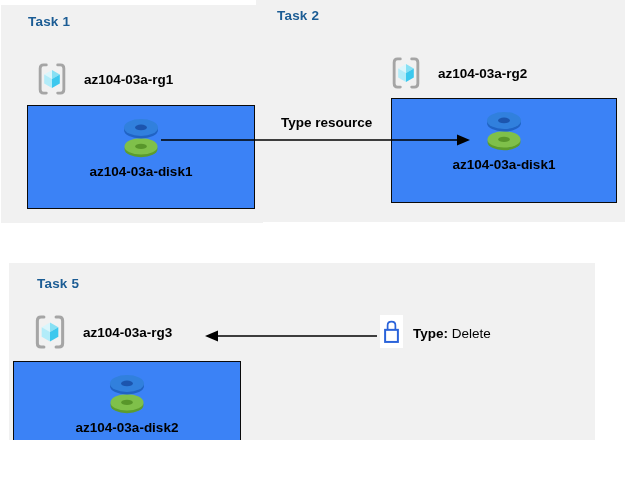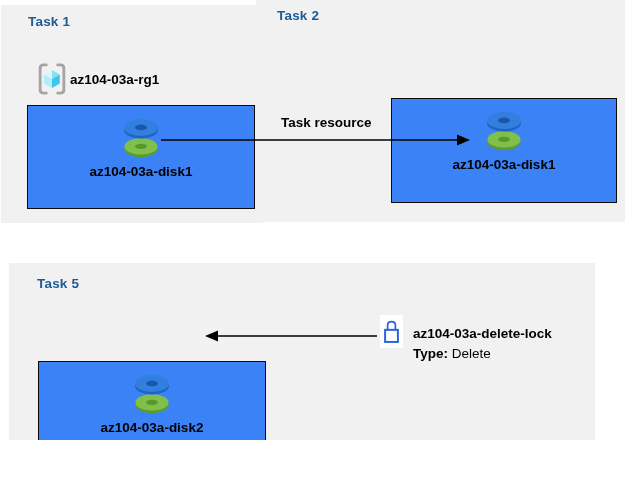--- a/index.html
+++ b/index.html
@@ -13,34 +13,34 @@
   .panel-task3 { left:9px;   top:263px; width:586px; height:224px; }
 
   .task-title {
     position:absolute; margin:0; font-size:13.5px; font-weight:bold;
     color:#1b5c94; letter-spacing:0.2px;
   }
   .panel-task1 .task-title { left:27px; top:9px; }
   .panel-task2 .task-title { left:21px; top:8px; }
   .panel-task3 .task-title { left:28px; top:13px; }
 
-  .rg-row { position:absolute; display:flex; align-items:center; gap:3px; height:34px; }
+  .rg-row { position:absolute; display:flex; align-items:center; gap:17px; height:34px; }
   .panel-task1 .rg-row { left:36px;  top:57px; }
   .panel-task2 .rg-row { left:135px; top:56px; }
   .panel-task3 .rg-row { left:25px;  top:52px; }
 
   .rg-label, .resource-label { font-size:13.5px; font-weight:bold; color:#000; white-space:nowrap; }
 
   .resource-box {
     position:absolute; background:#3b82f6; border:1.4px solid #0a0a0a;
     box-sizing:border-box; display:flex; flex-direction:column; align-items:center;
   }
   .panel-task1 .resource-box { left:26px;  top:100px; width:228px; height:104px; }
   .panel-task2 .resource-box { left:135px; top:98px;  width:226px; height:105px; }
-  .panel-task3 .resource-box { left:29px;  top:98px;  width:228px; height:103px; }
+  .panel-task3 .resource-box { left:4px;  top:98px;  width:228px; height:103px; }
   .disk-icon { margin-top:11px; }
   .resource-label { margin-top:3px; }
 
   .arrow-label { position:absolute; left:281px; top:115px; font-size:13.5px; font-weight:bold; color:#000; }
 
   .lock-chip {
     position:absolute; left:371px; top:52px; width:23px; height:33px;
     background:#ffffff; display:flex; align-items:center; justify-content:center;
   }
   .lock-text { position:absolute; left:404px; top:61px; font-size:13.5px; line-height:20px; color:#000; }
@@ -78,63 +78,84 @@
         <ellipse cx="19" cy="10.4" rx="17" ry="8.5" fill="#3180dd"></ellipse>
         <ellipse cx="19" cy="10.4" rx="6" ry="2.8" fill="#1c55ae"></ellipse>
       </svg>
       <span class="resource-label">az104-03a-disk1</span>
     </div>
   </section>
 
   <section class="panel panel-task2">
     <h2 class="task-title">Task 2</h2>
 
+    <div class="rg-row">
+      <svg width="30" height="34" viewBox="0 0 20 22">
+        <path d="M6.2 1.6 H4.4 C2.7 1.6 2.1 2.4 2.1 4 V18 C2.1 19.6 2.7 20.4 4.4 20.4 H6.2" stroke="#a5a5a5" stroke-width="1.9" fill="none" stroke-linecap="round"></path>
+        <path d="M13.8 1.6 H15.6 C17.3 1.6 17.9 2.4 17.9 4 V18 C17.9 19.6 17.3 20.4 15.6 20.4 H13.8" stroke="#a5a5a5" stroke-width="1.9" fill="none" stroke-linecap="round"></path>
+        <polygon points="10,5 4.8,8 10,11" fill="#daf6fc"></polygon>
+        <polygon points="10,5 15.2,8 10,11" fill="#86e0f4"></polygon>
+        <polygon points="4.8,8 10,11 10,17 4.8,14" fill="#b2ecf9"></polygon>
+        <polygon points="15.2,8 10,11 10,17 15.2,14" fill="#3cc8ee"></polygon>
+      </svg>
+      <span class="rg-label">az104-03a-rg2</span>
+    </div>
 
     <div class="resource-box">
       <svg class="disk-icon" width="38" height="44" viewBox="0 0 38 44">
         <ellipse cx="19" cy="32" rx="16.5" ry="8.2" fill="#5c9c2d"></ellipse>
         <ellipse cx="19" cy="29.4" rx="16.5" ry="8.2" fill="#7fc04a"></ellipse>
         <ellipse cx="19" cy="29.4" rx="5.8" ry="2.7" fill="#58962a"></ellipse>
         <ellipse cx="19" cy="13" rx="17" ry="8.5" fill="#2063c4"></ellipse>
         <ellipse cx="19" cy="10.4" rx="17" ry="8.5" fill="#3180dd"></ellipse>
         <ellipse cx="19" cy="10.4" rx="6" ry="2.8" fill="#1c55ae"></ellipse>
       </svg>
       <span class="resource-label">az104-03a-disk1</span>
     </div>
   </section>
 
   <section class="panel panel-task3">
     <h2 class="task-title">Task 5</h2>
 
+    <div class="rg-row">
+      <svg width="32" height="36" viewBox="0 0 20 22">
+        <path d="M6.2 1.6 H4.4 C2.7 1.6 2.1 2.4 2.1 4 V18 C2.1 19.6 2.7 20.4 4.4 20.4 H6.2" stroke="#a5a5a5" stroke-width="1.9" fill="none" stroke-linecap="round"></path>
+        <path d="M13.8 1.6 H15.6 C17.3 1.6 17.9 2.4 17.9 4 V18 C17.9 19.6 17.3 20.4 15.6 20.4 H13.8" stroke="#a5a5a5" stroke-width="1.9" fill="none" stroke-linecap="round"></path>
+        <polygon points="10,5 4.8,8 10,11" fill="#daf6fc"></polygon>
+        <polygon points="10,5 15.2,8 10,11" fill="#86e0f4"></polygon>
+        <polygon points="4.8,8 10,11 10,17 4.8,14" fill="#b2ecf9"></polygon>
+        <polygon points="15.2,8 10,11 10,17 15.2,14" fill="#3cc8ee"></polygon>
+      </svg>
+      <span class="rg-label">az104-03a-rg3</span>
+    </div>
 
     <div class="resource-box">
       <svg class="disk-icon" width="38" height="44" viewBox="0 0 38 44">
         <ellipse cx="19" cy="32" rx="16.5" ry="8.2" fill="#5c9c2d"></ellipse>
         <ellipse cx="19" cy="29.4" rx="16.5" ry="8.2" fill="#7fc04a"></ellipse>
         <ellipse cx="19" cy="29.4" rx="5.8" ry="2.7" fill="#58962a"></ellipse>
         <ellipse cx="19" cy="13" rx="17" ry="8.5" fill="#2063c4"></ellipse>
         <ellipse cx="19" cy="10.4" rx="17" ry="8.5" fill="#3180dd"></ellipse>
         <ellipse cx="19" cy="10.4" rx="6" ry="2.8" fill="#1c55ae"></ellipse>
       </svg>
       <span class="resource-label">az104-03a-disk2</span>
     </div>
 
     <div class="lock-chip">
       <svg width="19" height="28" viewBox="0 0 22 30">
         <path d="M6.5 13 V7.2 Q6.5 3 11 3 Q15.5 3 15.5 7.2 V13" stroke="#2a63da" stroke-width="2" fill="none"></path>
         <rect x="3.6" y="12.5" width="14.8" height="14" stroke="#2a63da" stroke-width="2.3" fill="#ffffff"></rect>
       </svg>
     </div>
     <div class="lock-text">
-      <div class="lock-name">az104-03a-delete-lock</div>
       <div><span class="lock-type-label">Type:</span> <span>Delete</span></div>
     </div>
   </section>
 
-  <div class="arrow-label">Task resource</div>
+  <div class="arrow-label">Type resource</div>
 
   <svg class="overlay">
     <line x1="161" y1="140" x2="458" y2="140" stroke="#000000" stroke-width="1.4"></line>
     <polygon points="457,134.5 457,145.5 470,140" fill="#000000"></polygon>
     <line x1="217" y1="336" x2="377" y2="336" stroke="#000000" stroke-width="1.4"></line>
     <polygon points="218,330.5 218,341.5 205,336" fill="#000000"></polygon>
   </svg>
 
 </div>
 

